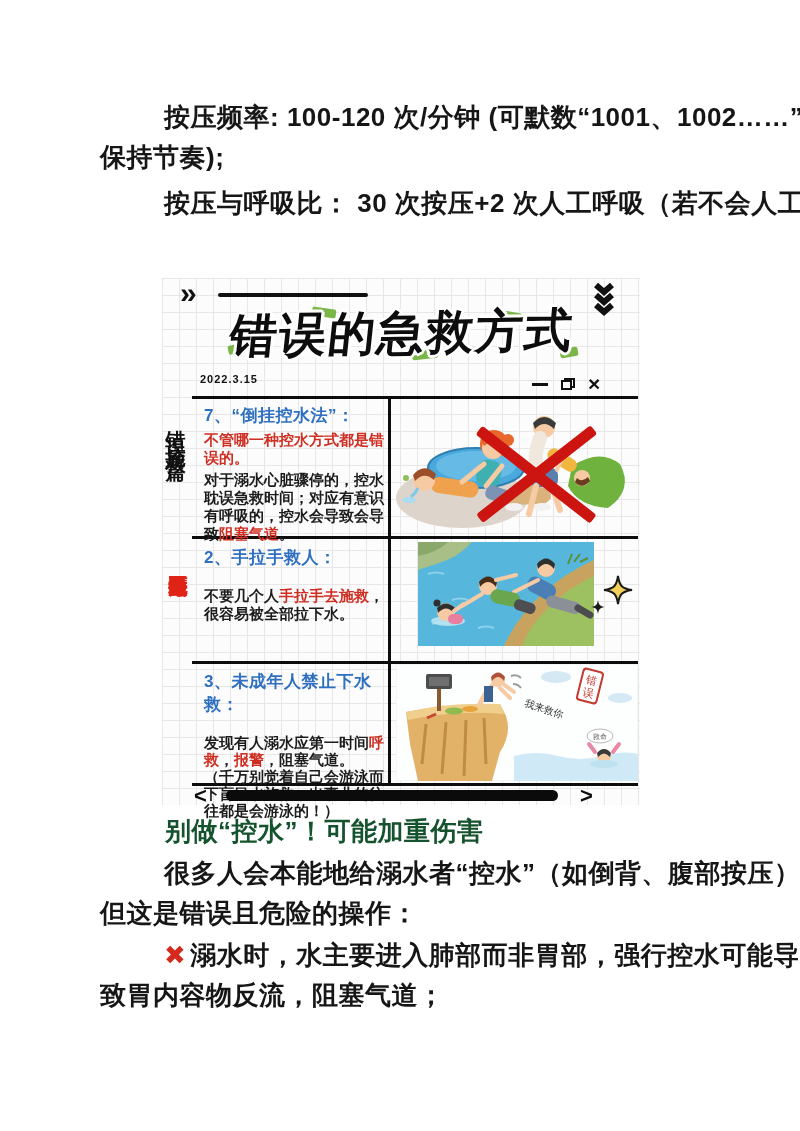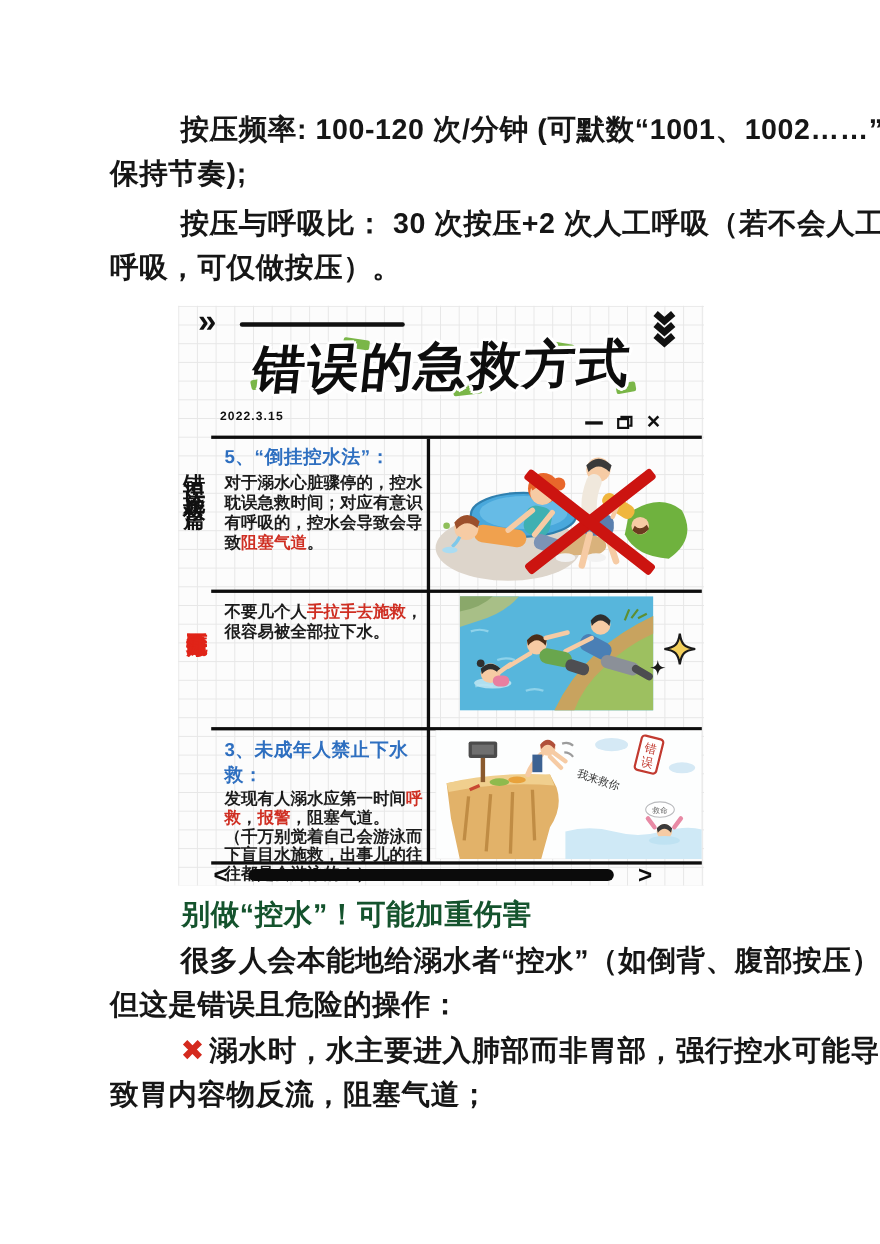--- a/index.html
+++ b/index.html
@@ -40,36 +40,35 @@
   .v-divider{position:absolute;left:226px;top:121px;width:3px;height:386px;background:#0d0d0d;}
 
   .v-text{position:absolute;writing-mode:vertical-rl;text-orientation:upright;font-weight:900;}
   .v-black{left:1px;top:136px;font-size:20px;letter-spacing:8px;color:#111;}
   .v-red{left:3px;top:283px;font-size:19px;letter-spacing:0;color:#e02418;}
 
   .cell{position:absolute;left:42px;width:186px;}
   .sec-heading{font-size:17px;font-weight:800;color:#2e6fc0;letter-spacing:.5px;}
   .sec-body{font-size:15px;font-weight:700;color:#1c1c1c;line-height:18px;margin-top:4px;}
   .red{color:#cf2f23;}
-  .s2-body,.s3-body{margin-top:2px;}
+  .s2-body,.s3-body{margin-top:18px;}
   .s3 .sec-body{line-height:17px;}
 
   .scene{position:absolute;}
   .scroll-arrow{position:absolute;top:505px;font-size:22px;font-weight:900;color:#0d0d0d;}
   .scroll-bar{position:absolute;left:64px;top:512px;width:332px;height:11px;background:#0b0b0b;border-radius:6px;}
 </style>
 </head>
 <body>
 
 <div class="page">
 
   <div class="doc-line indent" style="top:100px">按压频率: 100-120 次/分钟 (可默数“1001、1002……”</div>
   <div class="doc-line" style="top:140px">保持节奏);</div>
   <div class="doc-line indent" style="top:186px">按压与呼吸比： 30 次按压+2 次人工呼吸（若不会人工</div>
-  <div class="doc-line" style="top:226px">呼吸，可仅做按压）。</div>
 
   <div class="infographic">
     <div class="deco-arrows">»</div>
     <div class="deco-line"></div>
     <svg class="chevrons" width="24" height="36" viewBox="0 0 24 36">
       <path d="M4 3 L12 10 L20 3" fill="none" stroke="#111" stroke-width="6"></path>
       <path d="M4 13 L12 20 L20 13" fill="none" stroke="#111" stroke-width="6"></path>
       <path d="M4 23 L12 30 L20 23" fill="none" stroke="#111" stroke-width="6"></path>
     </svg>
 
@@ -92,25 +91,27 @@
     <div class="rule" style="top:118px"></div>
     <div class="v-divider"></div>
     <div class="rule" style="top:258px"></div>
     <div class="rule" style="top:383px"></div>
     <div class="rule" style="top:505px"></div>
 
     <div class="v-text v-black">错误施救篇</div>
     <div class="v-text v-red">不要自己去陌生地方游泳</div>
 
     <div class="cell" style="top:126px">
-      <div class="sec-heading">5、“倒挂控水法”：</div>
+      <div class="sec-heading">7、“倒挂控水法”：</div>
+      <div class="sec-body red">不管哪一种控水方式都是错误的。</div>
       <div class="sec-body"><span>对于溺水心脏骤停的，控水耽误急救时间；对应有意识有呼吸的，控水会导致会导致</span><span class="red">阻塞气道</span><span>。</span></div>
     </div>
 
     <div class="cell" style="top:268px">
+      <div class="sec-heading">2、手拉手救人：</div>
       <div class="sec-body s2-body"><span>不要几个人</span><span class="red">手拉手去施救</span><span>，很容易被全部拉下水。</span></div>
     </div>
 
     <div class="cell s3" style="top:392px">
       <div class="sec-heading">3、未成年人禁止下水救：</div>
       <div class="sec-body s3-body"><span>发现有人溺水应第一时间</span><span class="red">呼救</span><span>，</span><span class="red">报警</span><span>，阻塞气道。</span></div>
       <div class="sec-body" style="margin-top:0">（千万别觉着自己会游泳而下盲目水施救，出事儿的往往都是会游泳的！）</div>
     </div>
 
     <svg class="scene" style="left:232px;top:124px" width="246" height="132" viewBox="0 0 246 132">

